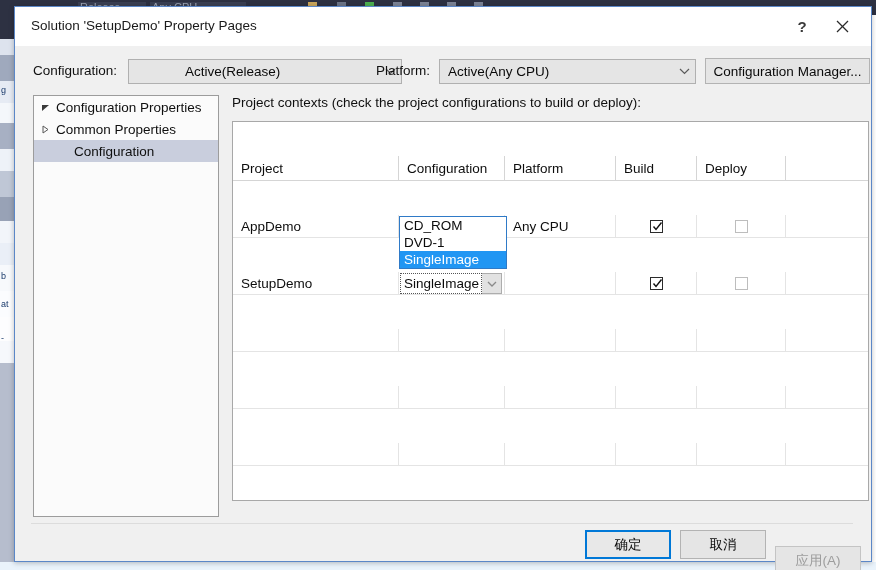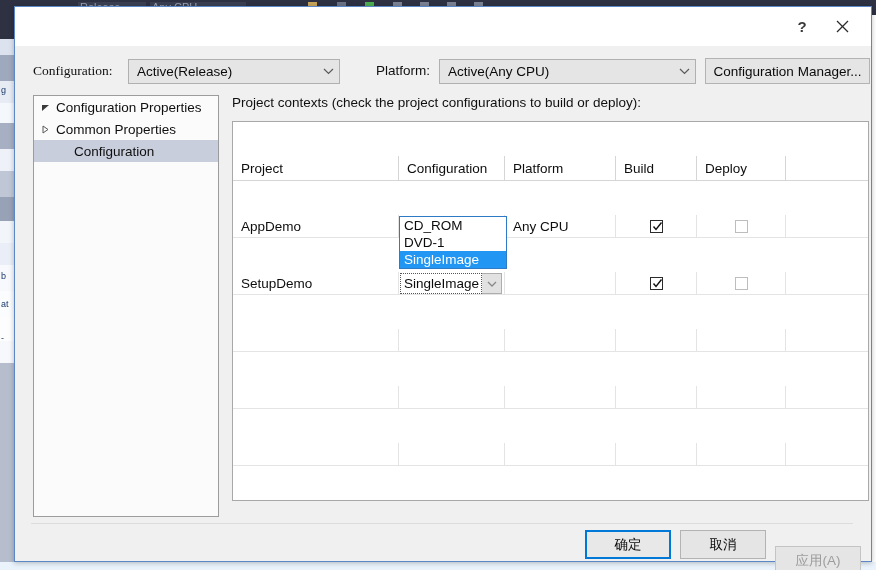--- a/index.html
+++ b/index.html
@@ -372,37 +372,38 @@
     <span class="glyph" style="top:256px;">b</span>
     <span class="glyph" style="top:284px;">at</span>
     <span class="glyph" style="top:318px;">-</span>
   </div>
 
   <div class="bg-bottom-strip"></div>
 
   <div class="dialog">
 
     <div class="titlebar">
+      <span class="title-text">Solution 'SetupDemo' Property Pages</span>
 
       <div class="tb-btn help">
         <span>?</span>
       </div>
 
       <div class="tb-btn close">
         <svg width="13" height="13" viewBox="0 0 13 13">
           <line x1="1" y1="1" x2="12" y2="12" stroke="#2b2b2b" stroke-width="1.2"></line>
           <line x1="12" y1="1" x2="1" y2="12" stroke="#2b2b2b" stroke-width="1.2"></line>
         </svg>
       </div>
     </div>
 
     <div class="toprow">
-      <span class="lbl" style="left:18px; top:18px;font-family:Liberation Serif, serif;">Configuration:</span>
-
-      <div class="combo" style="left:113px; top:14px; width:212px;">
+      <span class="lbl" style="left:18px; top:18px;">Configuration:</span>
+
+      <div class="combo" style="left:113px; top:14px; width:274px;padding-left:48px;">
         <span class="cval">Active(Release)</span>
         <span class="carrow">
           <svg class="chev" width="11" height="7" viewBox="0 0 11 7">
             <polyline points="1,1 5.5,5.5 10,1" fill="none" stroke="#5a5a5a" stroke-width="1.2"></polyline>
           </svg>
         </span>
       </div>
 
       <span class="lbl" style="left:361px; top:18px;">Platform:</span>
 

